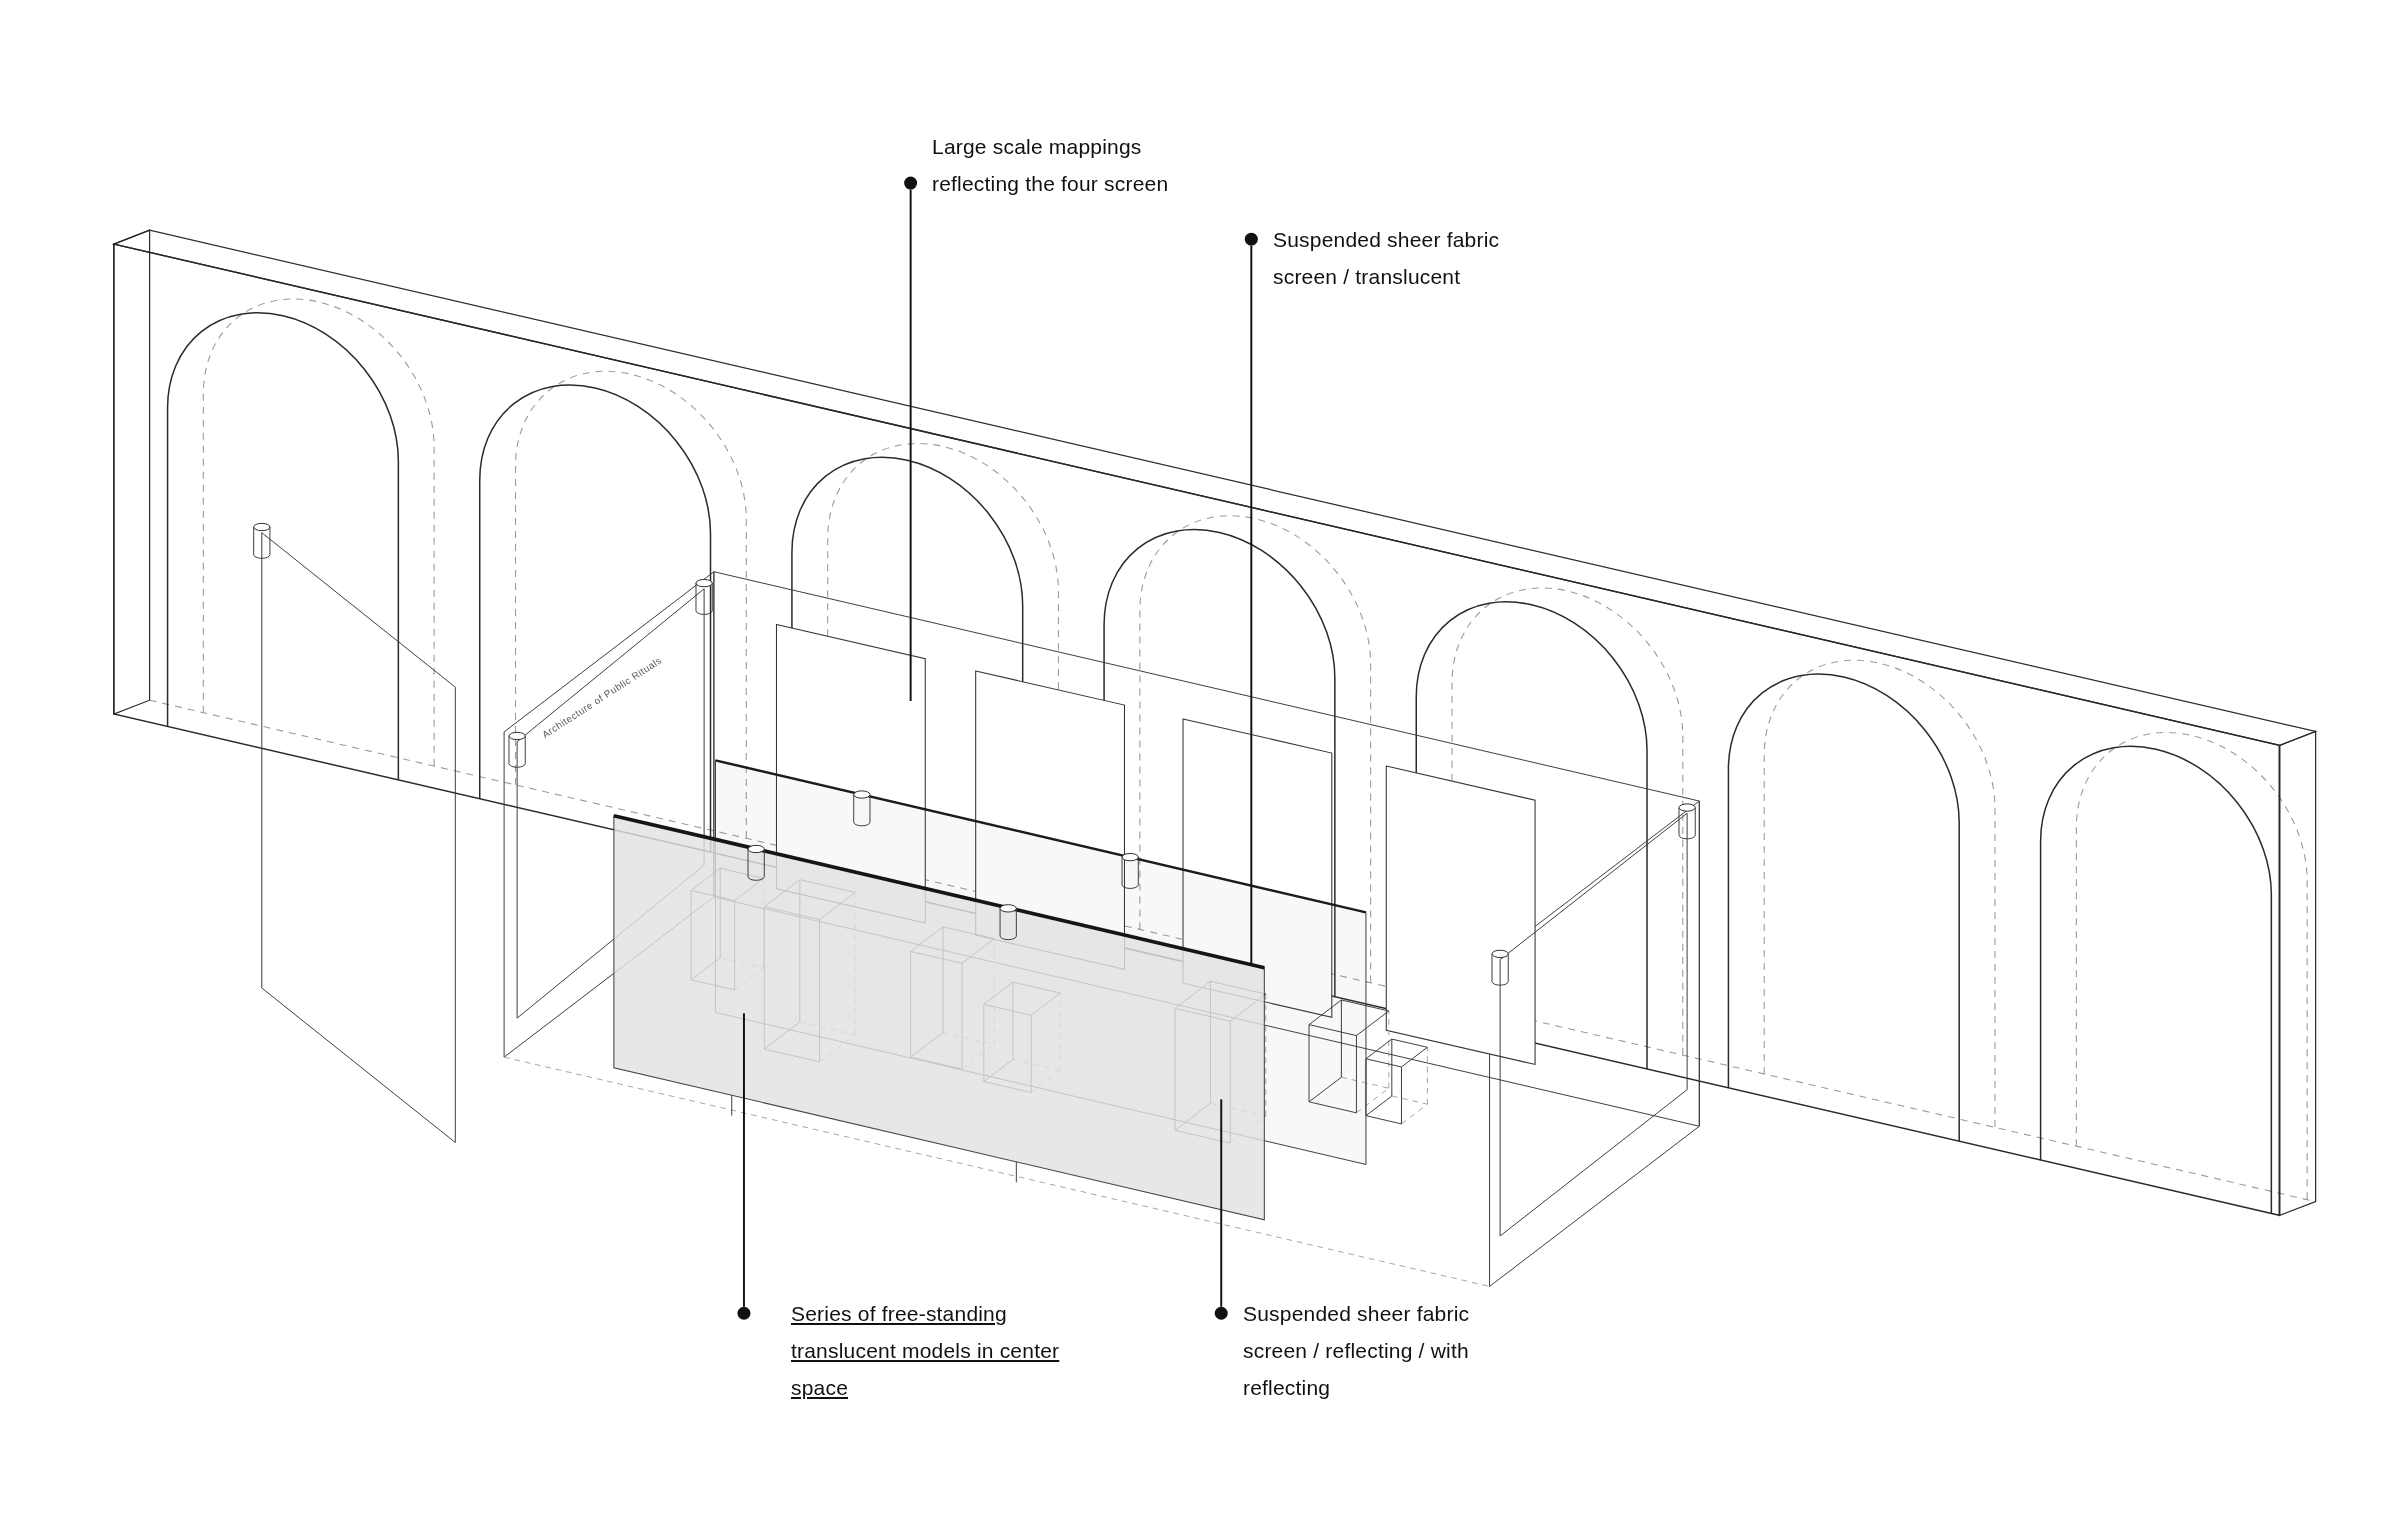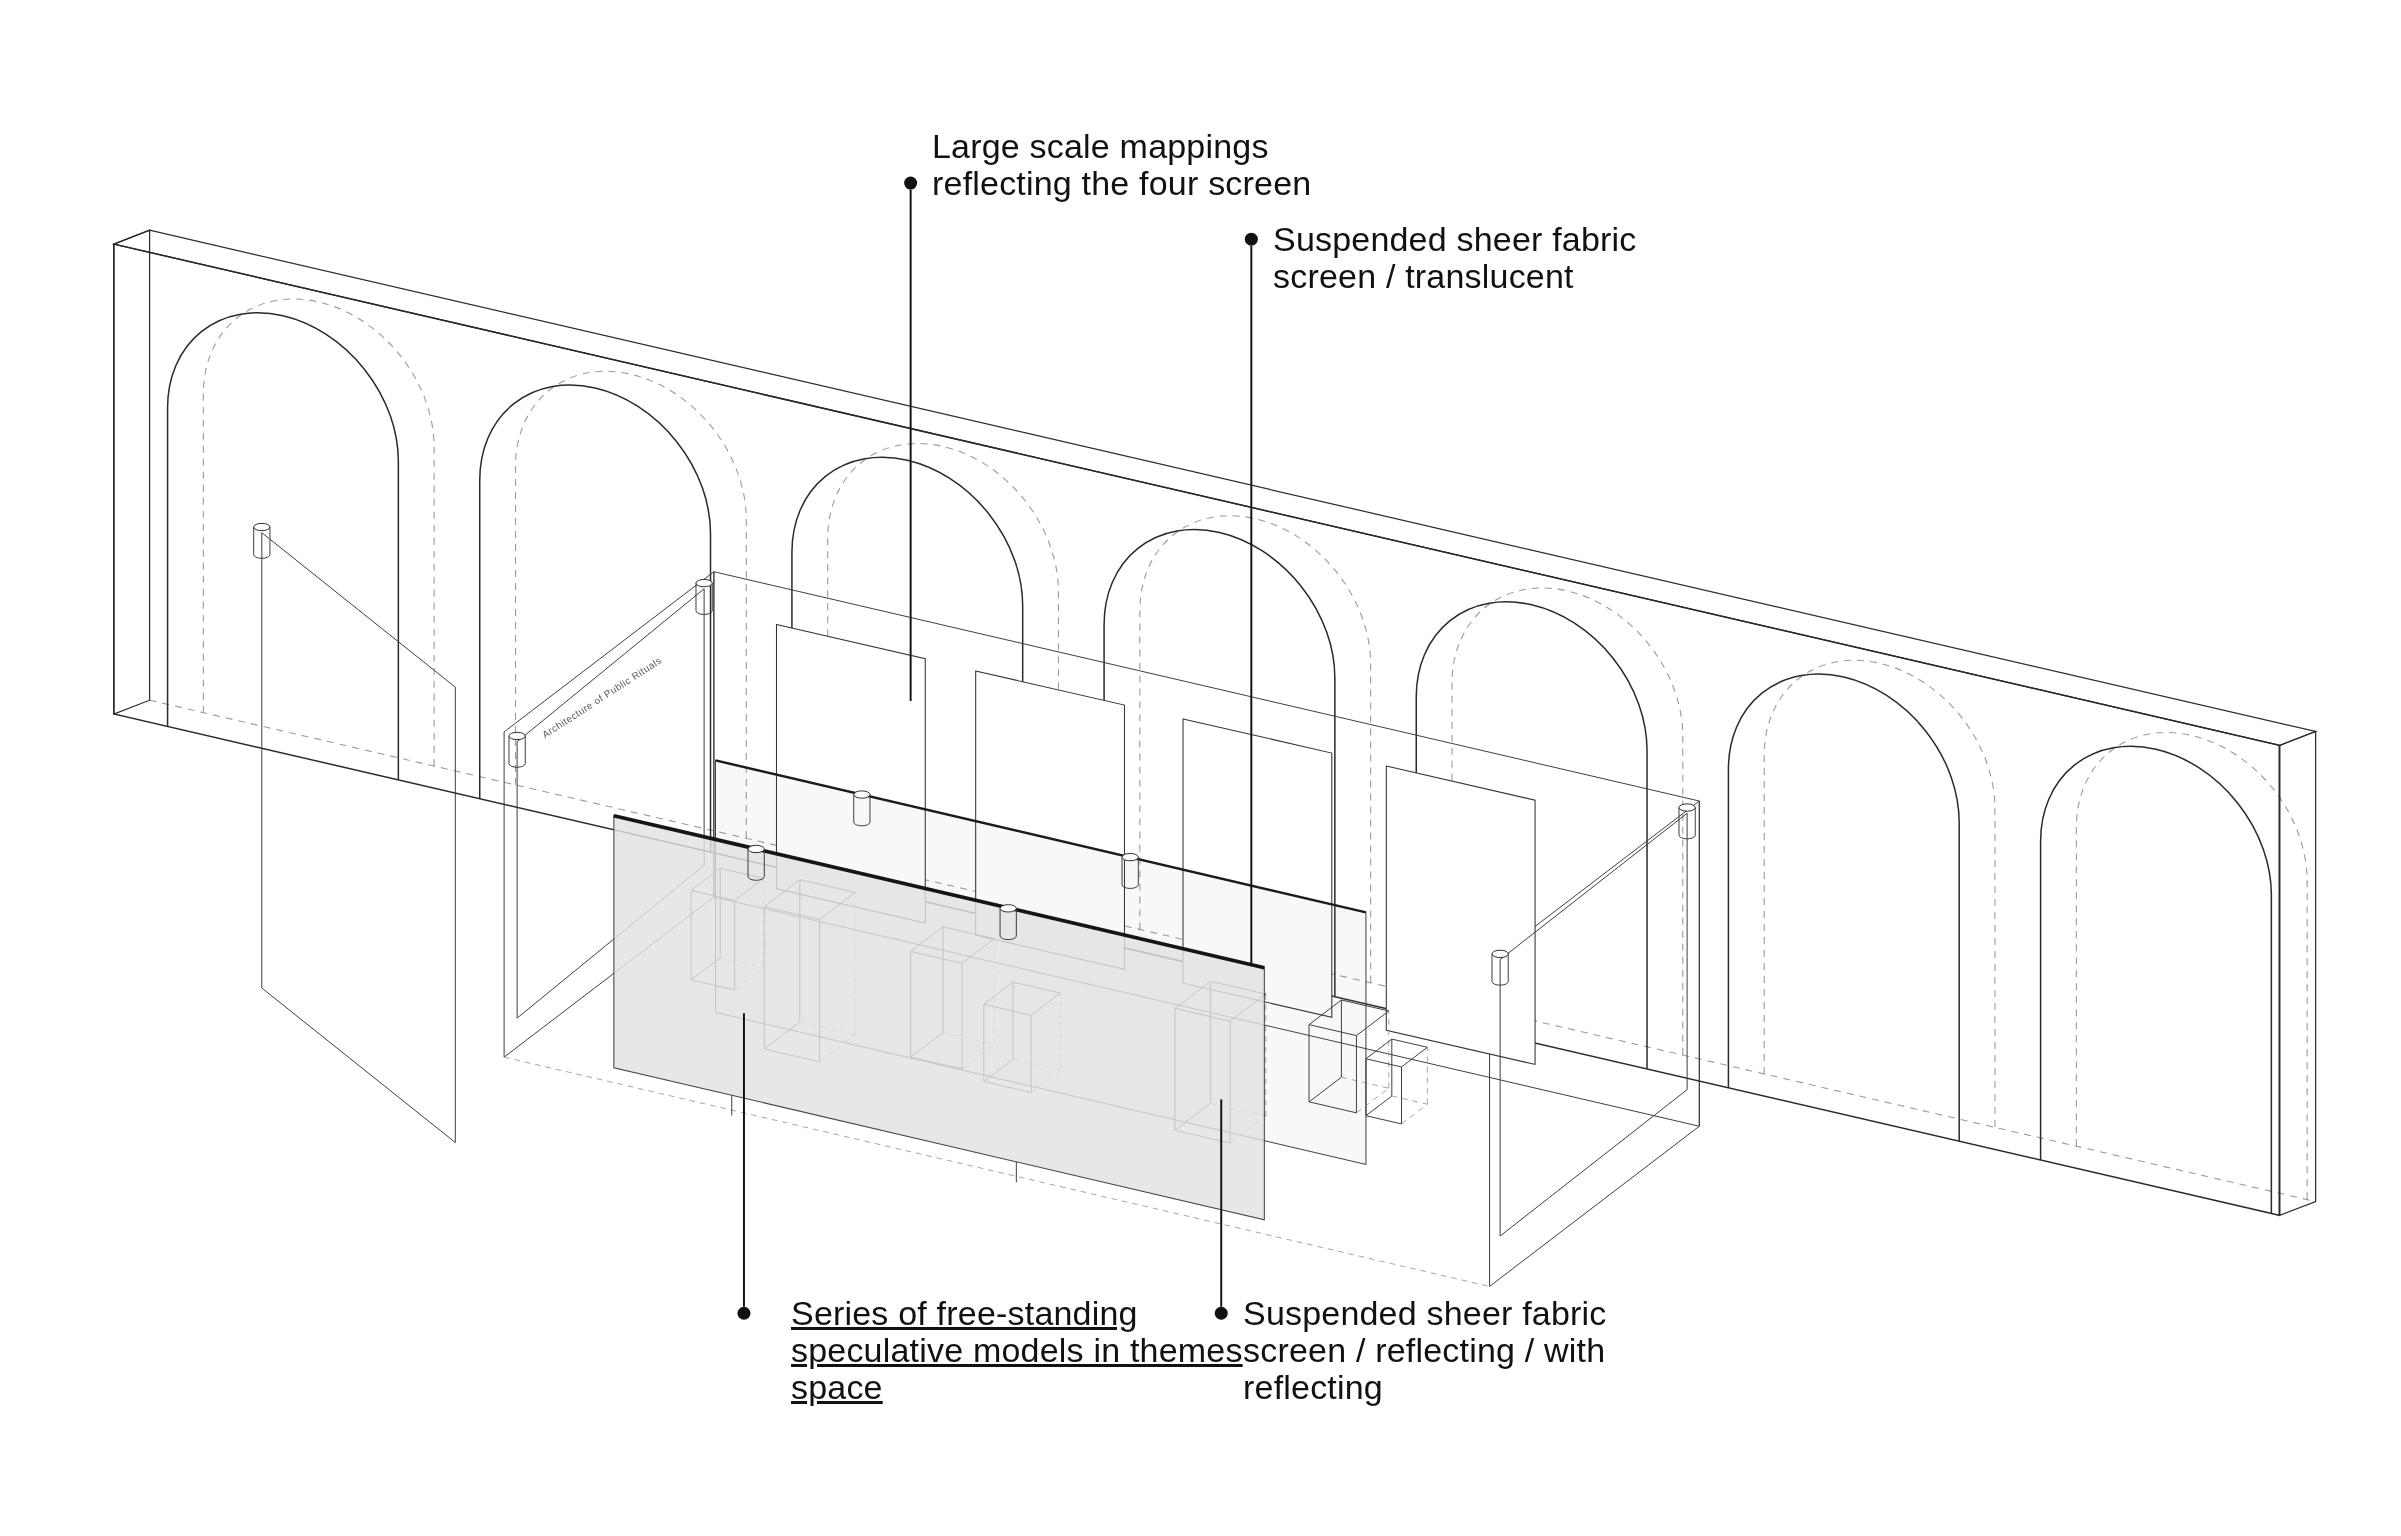--- a/index.html
+++ b/index.html
@@ -6,21 +6,21 @@
   .canvas{
     position:relative;
     width:2401px;height:1537px;
     background:#ffffff;
     font-family:"Liberation Sans", sans-serif;
     overflow:hidden;
   }
   .drawing{position:absolute;left:0;top:0;}
   .annotation{
     position:absolute;
-    font-size:34px;
+    font-size:21px;
     line-height:37px;
     color:#111111;
     letter-spacing:0.2px;
     white-space:nowrap;
   }
   .wall-title{
     position:absolute;
     left:543px;top:730px;
     font-size:9.8px;
     color:#5a5a5a;
@@ -150,21 +150,21 @@
     <div>reflecting the four screen</div>
   </div>
 
   <div class="annotation" style="left:1273px;top:221px;">
     <div>Suspended sheer fabric</div>
     <div>screen / translucent</div>
   </div>
 
   <div class="annotation" style="left:791px;top:1295px;text-decoration:underline;">
     <div>Series of free-standing</div>
-    <div>speculative models in themes</div>
+    <div>translucent models in center</div>
     <div>space</div>
   </div>
 
   <div class="annotation" style="left:1243px;top:1295px;">
     <div>Suspended sheer fabric</div>
     <div>screen / reflecting / with</div>
     <div>reflecting</div>
   </div>
 
 </div>

